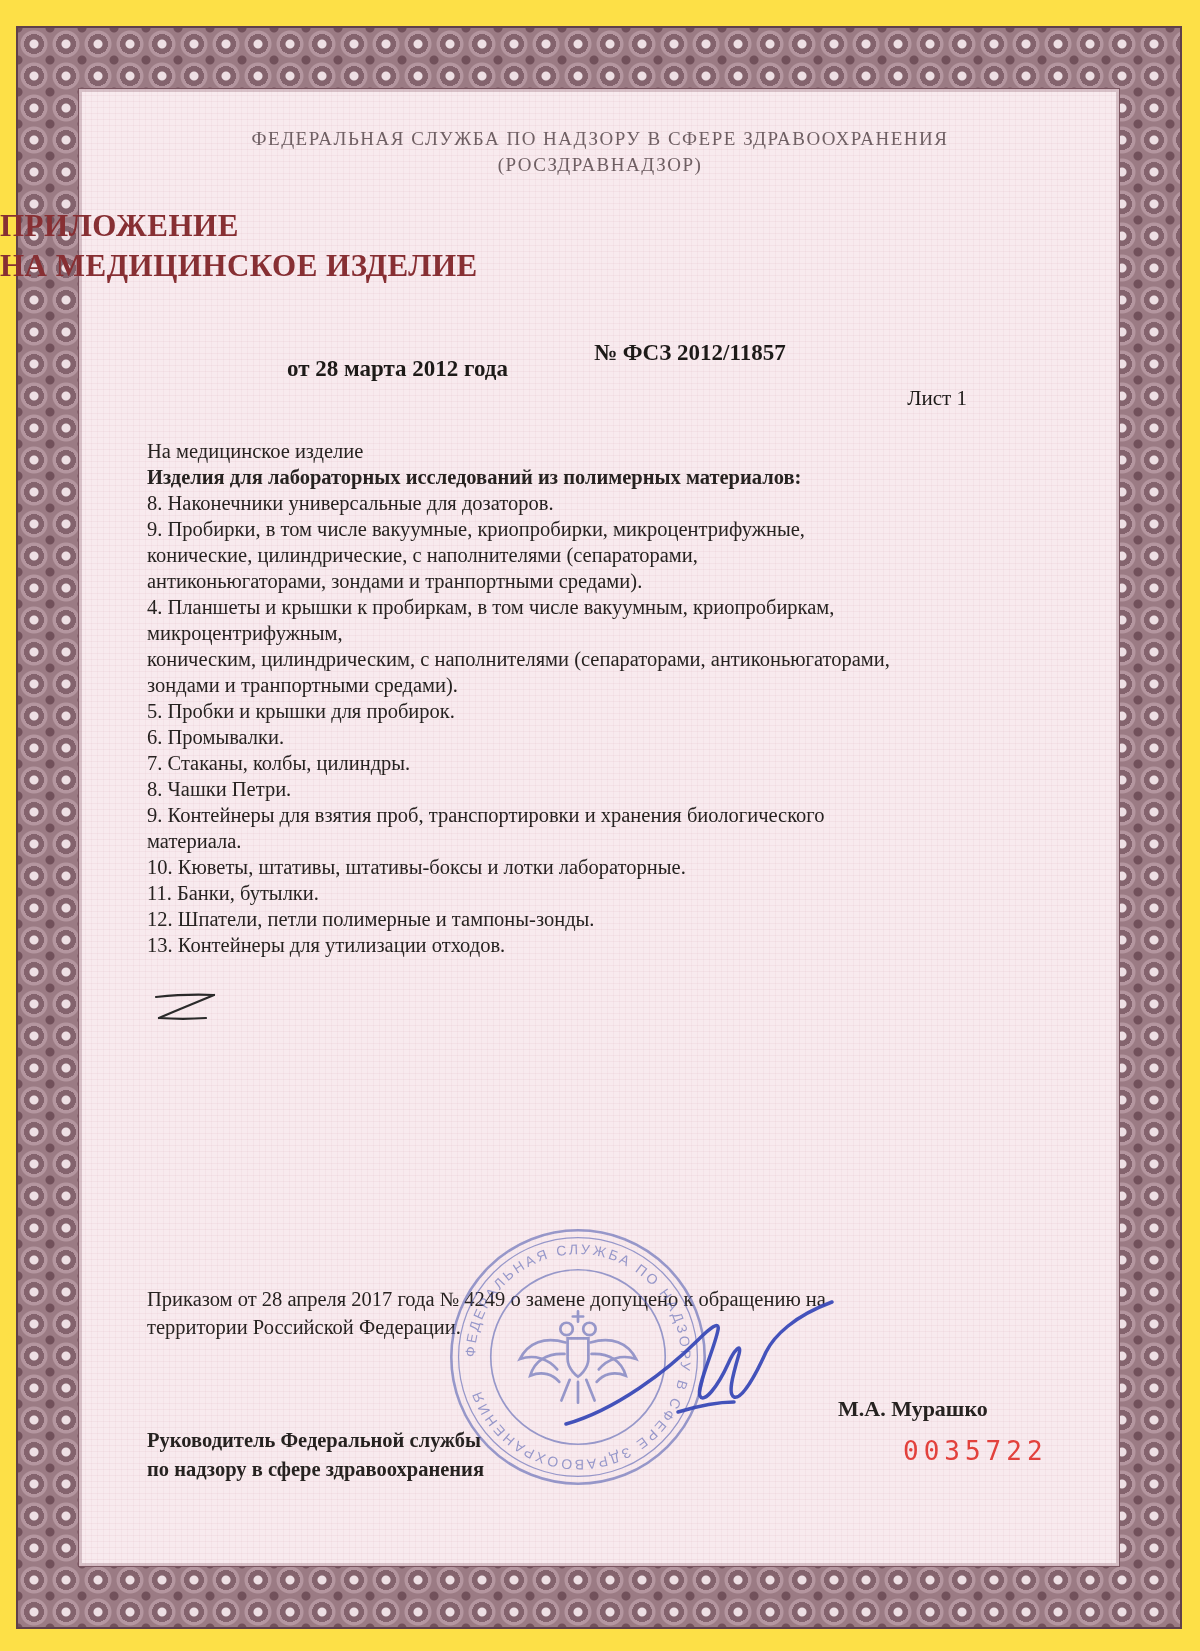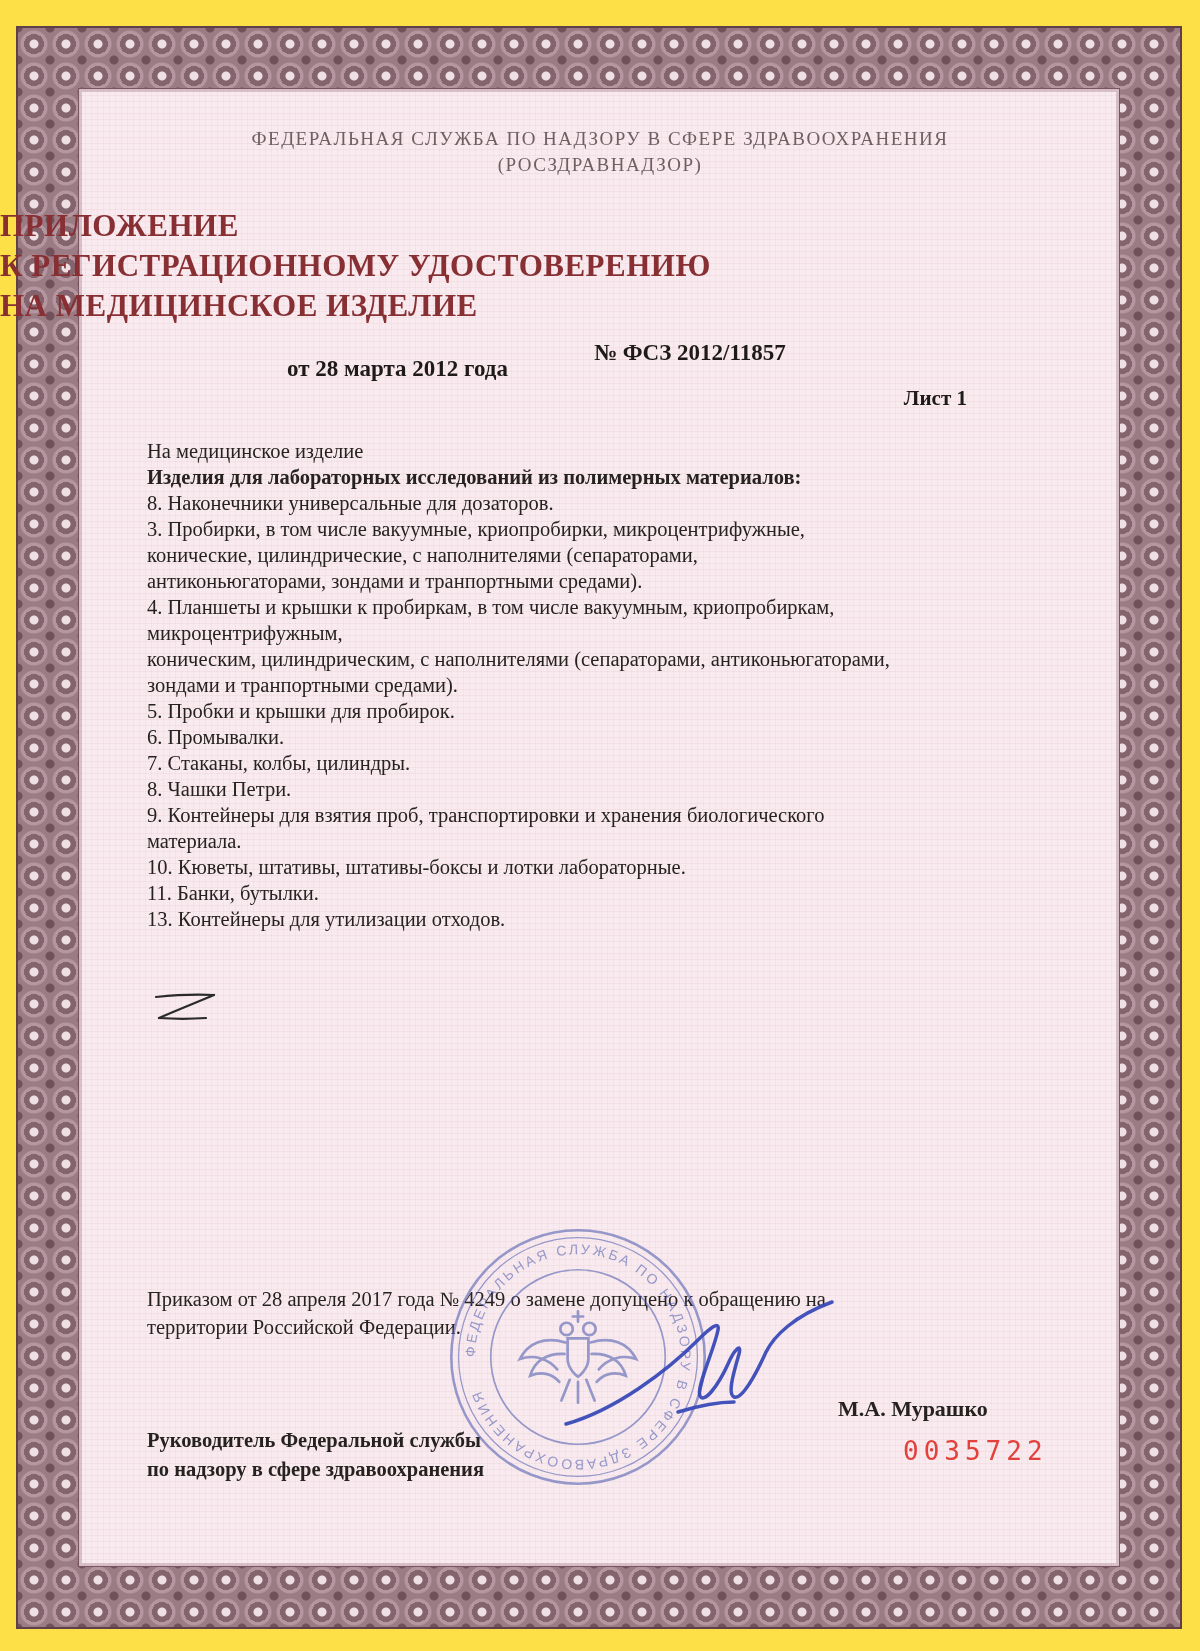--- a/index.html
+++ b/index.html
@@ -44,21 +44,21 @@
   .title {
     position:absolute; top:206px; left:0; right:0;
     text-align:left; color:#872f33;
     font-size:31px; font-weight:bold; line-height:40px; letter-spacing:0.5px;
   }
   .meta { position:absolute; top:340px; left:0; right:0; font-size:23px; font-weight:bold; color:#1d1a18; }
   .meta .date   { position:absolute; left:287px; top:16px; }
   .meta .number { position:absolute; left:594px; top:0; }
   .sheet {
     position:absolute; top:386px; right:233px;
-    font-size:21px; font-weight:bold; color:#1d1a18;
+    font-size:21px; font-weight:normal; color:#1d1a18;
   }
   .body-text {
     position:absolute; top:438px; left:147px; width:912px;
     font-size:20.5px; line-height:26px;
   }
   .body-text p { margin:0; white-space:pre-wrap; }
   .body-text .heading { font-weight:bold; }
   .zmark { position:absolute; left:150px; top:988px; }
   .order {
     position:absolute; top:1285px; left:147px; width:860px;
@@ -92,50 +92,50 @@
 
   <div class="content">
 
     <div class="agency">
       <div>ФЕДЕРАЛЬНАЯ СЛУЖБА ПО НАДЗОРУ В СФЕРЕ ЗДРАВООХРАНЕНИЯ</div>
       <div>(РОСЗДРАВНАДЗОР)</div>
     </div>
 
     <div class="title">
       <div>ПРИЛОЖЕНИЕ</div>
-      <div>К РЕГИСТРАЦИОННОМУ УДОСТОВЕРЕНИЮ</div>
       <div>НА МЕДИЦИНСКОЕ ИЗДЕЛИЕ</div>
     </div>
 
     <div class="meta">
       <span class="date">от  28 марта 2012 года</span>
       <span class="number">№  ФСЗ 2012/11857</span>
     </div>
 
     <div class="sheet">Лист  1</div>
 
     <div class="body-text">
       <p>На медицинское изделие</p>
       <p class="heading">Изделия для лабораторных исследований из полимерных материалов:</p>
       <p class="item">8. Наконечники универсальные для дозаторов.</p>
-      <p class="item">3. Пробирки, в том числе вакуумные, криопробирки, микроцентрифужные,
+      <p class="item">9. Пробирки, в том числе вакуумные, криопробирки, микроцентрифужные,
 конические, цилиндрические, с наполнителями (сепараторами,
 антиконьюгаторами, зондами и транпортными средами).</p>
       <p class="item">4. Планшеты и крышки к пробиркам, в том числе вакуумным, криопробиркам,
 микроцентрифужным,
 коническим, цилиндрическим, с наполнителями (сепараторами, антиконьюгаторами,
 зондами и транпортными средами).</p>
       <p class="item">5. Пробки и крышки для пробирок.</p>
       <p class="item">6. Промывалки.</p>
       <p class="item">7. Стаканы, колбы, цилиндры.</p>
       <p class="item">8. Чашки Петри.</p>
       <p class="item">9. Контейнеры для взятия проб, транспортировки и хранения биологического
 материала.</p>
       <p class="item">10. Кюветы, штативы, штативы-боксы и лотки лабораторные.</p>
       <p class="item">11. Банки, бутылки.</p>
+      <p class="item">12. Шпатели, петли полимерные и тампоны-зонды.</p>
       <p class="item">13. Контейнеры для утилизации отходов.</p>
     </div>
 
     <svg class="zmark" width="80" height="46" viewBox="0 0 80 46">
       <g stroke="#2a2a2a" stroke-width="2.2" fill="none" stroke-linecap="round">
         <path d="M6 9 C25 7 45 6 64 7"></path>
         <path d="M64 7 C45 15 25 23 9 30"></path>
         <path d="M9 30 C24 31 42 31 56 30"></path>
       </g>
     </svg>

